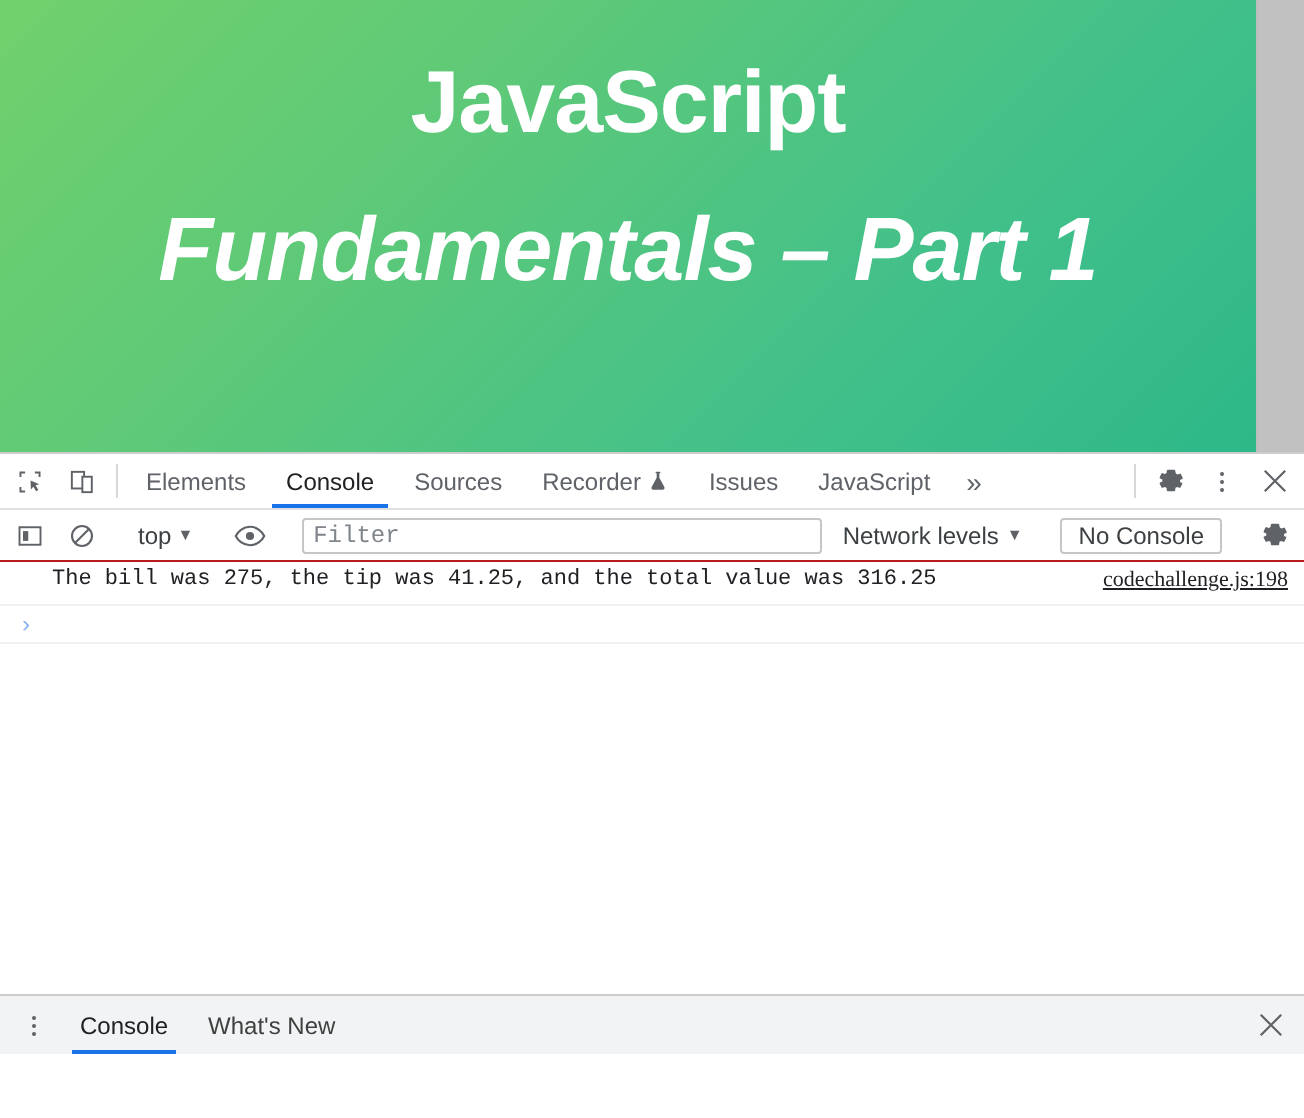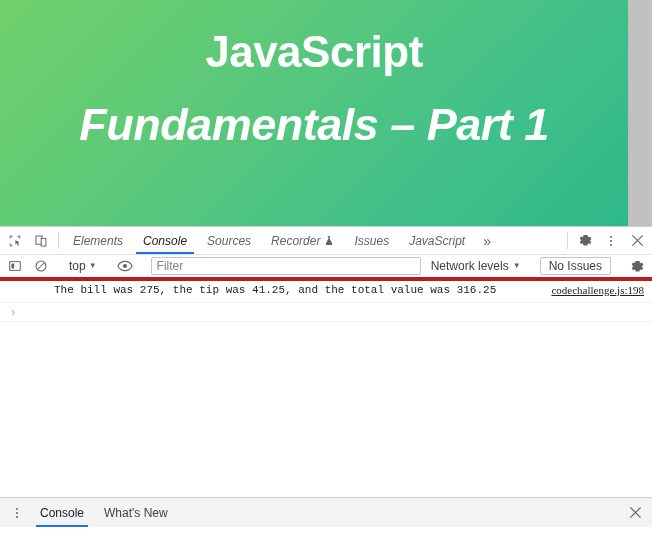--- a/index.html
+++ b/index.html
@@ -117,21 +117,20 @@
   }
   .dt-tab {
     display: flex;
     align-items: center;
     gap: 4px;
     padding: 0 10px;
     font-size: 12px;
     color: #5f6368;
     position: relative;
     white-space: nowrap;
-    font-style: italic;
   }
   .dt-tab.active { color: #202124; }
   .dt-tab.active::after {
     content: "";
     position: absolute;
     left: 3px; right: 3px; bottom: 0;
     height: 2px;
     background: #1a73e8;
   }
   .dt-overflow {
@@ -143,21 +142,21 @@
   }
   .tabstrip-spacer { flex: 1; }
 
   
   #dt-filterbar {
     height: 26px;
     min-height: 26px;
     display: flex;
     align-items: center;
     background: #ffffff;
-    border-bottom: 4px solid #b91c1c;
+    border-bottom: 1px solid #b91c1c;
     padding: 0 2px;
     box-sizing: border-box;
     gap: 0;
   }
   .ctx-select {
     display: flex;
     align-items: center;
     gap: 3px;
     padding: 0 6px;
     font-size: 12px;
@@ -169,21 +168,21 @@
     line-height: 1;
     color: #5f6368;
   }
   #filter-input {
     flex: 1;
     height: 18px;
     margin: 0 4px;
     border: 1px solid #c6c6c6;
     border-radius: 2px;
     background: #fff;
-    font-family: Liberation Sans, sans-serif;
+    font-family: Liberation Mono, monospace;
     font-size: 12px;
     color: #404040;
     padding: 0 5px;
     box-sizing: border-box;
     outline: none;
   }
   #filter-input::placeholder { color: #80868b; }
   .levels-select {
     display: flex;
     align-items: center;
@@ -220,21 +219,20 @@
     min-height: 16px;
   }
   .msg-text {
     flex: 1;
     font-family: "Liberation Mono", monospace;
     font-size: 11px;
     color: #202124;
     padding-left: 26px;
     white-space: pre;
     line-height: 15px;
-    margin-left: 28px;
   }
   .msg-link {
     font-family: Liberation Serif, serif;
     font-size: 11px;
     color: #202124;
     text-decoration: underline;
     padding-right: 8px;
     line-height: 15px;
     white-space: nowrap;
   }
@@ -452,21 +450,21 @@
 
     <input id="filter-input" type="text" value="" placeholder="Filter" style="">
 
     <div class="levels-select">
       <span>Network levels</span>
       <span class="caret">▼</span>
     </div>
 
     <div class="tb-sep"></div>
 
-    <button class="issues-btn">No Issues</button>
+    <button class="issues-btn">No Console</button>
 
     <div class="tb-sep"></div>
 
     <div class="tb-icon-btn">
       <span>
         <svg width="15" height="15" viewBox="0 0 16 16">
           <path fill="#5f6368" d="M8 5.2A2.8 2.8 0 1 0 8 10.8 2.8 2.8 0 0 0 8 5.2zm0 4.3a1.5 1.5 0 1 1 0-3 1.5 1.5 0 0 1 0 3z"></path>
           <path fill="#5f6368" d="M14 9.1l-1.2-.6c.05-.33.05-.67 0-1l1.2-.6a.5.5 0 0 0 .22-.64l-.9-1.9a.5.5 0 0 0-.62-.26l-1.26.45a5 5 0 0 0-.86-.5L10.2 2.4a.5.5 0 0 0-.5-.4H6.3a.5.5 0 0 0-.5.4l-.18 1.35c-.3.13-.59.3-.86.5l-1.26-.45a.5.5 0 0 0-.62.26l-.9 1.9a.5.5 0 0 0 .22.64l1.2.6c-.05.33-.05.67 0 1l-1.2.6a.5.5 0 0 0-.22.64l.9 1.9a.5.5 0 0 0 .62.26l1.26-.45c.27.2.56.37.86.5l.18 1.35a.5.5 0 0 0 .5.4h3.4a.5.5 0 0 0 .5-.4l.18-1.35c.3-.13.59-.3.86-.5l1.26.45a.5.5 0 0 0 .62-.26l.9-1.9a.5.5 0 0 0-.22-.64z"></path>
         </svg>
       </span>

